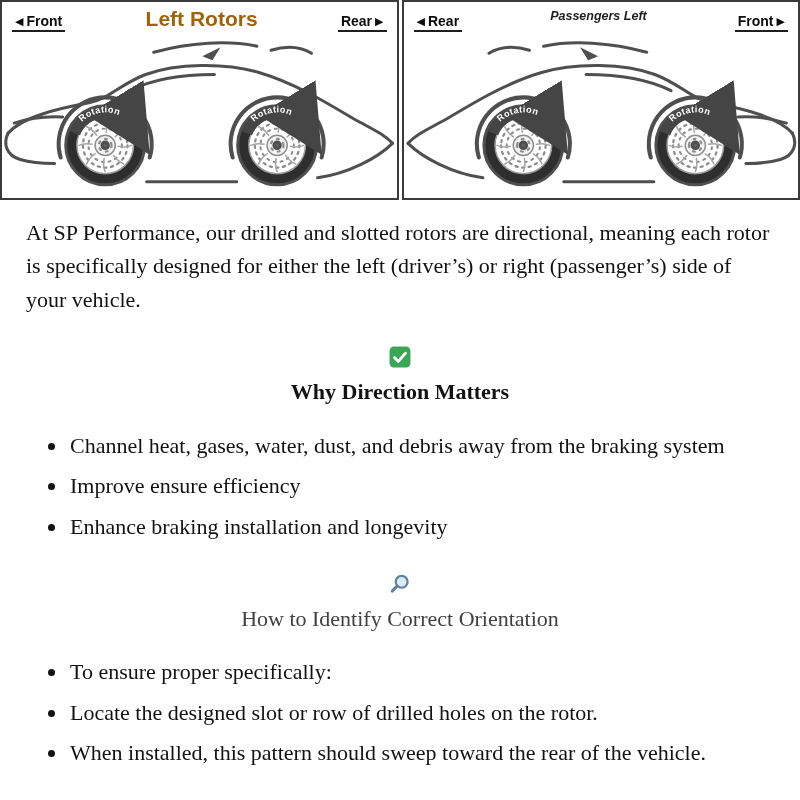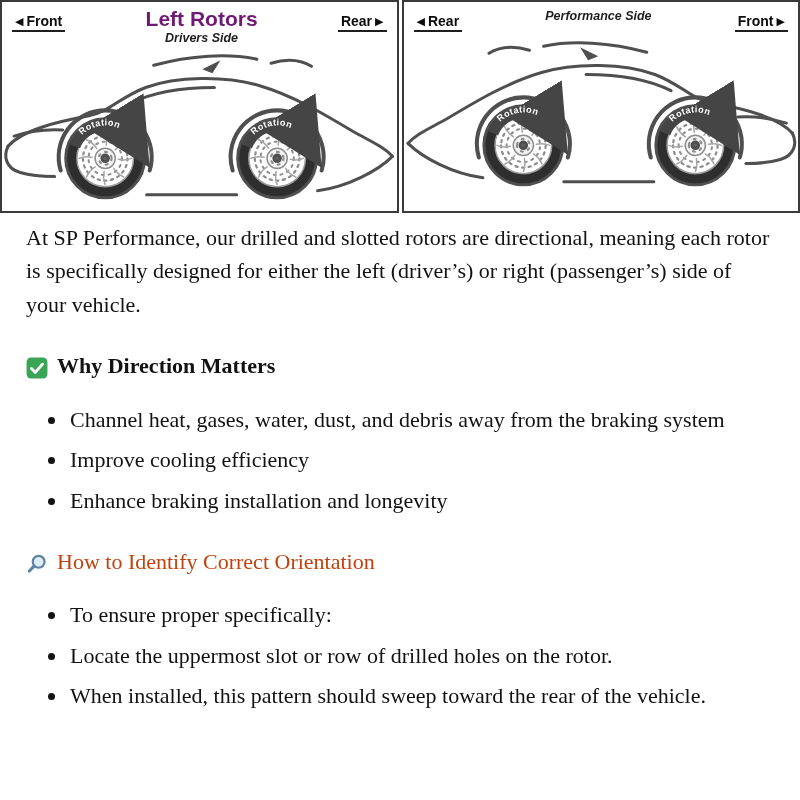--- a/index.html
+++ b/index.html
@@ -3,35 +3,35 @@
 <meta charset="utf-8">
 <style>
   html,body{margin:0;padding:0;background:#fff;color:#121212;}
   body{width:800px;font-family:"Liberation Serif",serif;}
 
   
   .diagram{display:flex;gap:3px;background:#fff;}
   .panel{flex:1;border:2px solid #3a3a3a;background:#fff;min-width:0;}
   .panel-head{display:flex;align-items:flex-start;padding:7px 10px 0;}
   .head-center{flex:1;text-align:center;margin-top:-1px;}
-  .p-title{font-family:"Liberation Sans",sans-serif;font-weight:700;font-size:21px;line-height:1.05;color:#701a75;}
+  .p-title{font-family:"Liberation Sans",sans-serif;font-weight:700;font-size:21px;line-height:1.05;color:#a16207;}
   .p-sub{font-family:"Liberation Sans",sans-serif;font-weight:700;font-style:italic;font-size:12.5px;color:#1e1e1e;margin-top:1px;}
   .dir{font-family:"Liberation Sans",sans-serif;font-weight:700;font-size:14px;color:#0c0c0c;
        border-bottom:2.5px solid #1e1e1e;display:inline-flex;align-items:center;gap:3px;
        padding:0 3px 1px;margin-top:4px;white-space:nowrap;}
   .tri{font-size:11px;line-height:1;font-family:"DejaVu Sans",sans-serif;}
   .car-svg{display:block;width:100%;height:auto;margin-top:-4px;}
   .rot-text{font-family:"Liberation Sans",sans-serif;font-size:9px;font-weight:700;fill:#ffffff;letter-spacing:.4px;}
 
   
   .content{padding:8px 26px 16px;font-size:22px;line-height:1.52;}
-  .intro{margin:0 0 24px;max-width:752px;font-family:Liberation Serif, serif;}
-  .sec-head{display:flex;align-items:center;gap:9px;font-size:22px;margin:28px 0 20px;}
+  .intro{margin:8px 0 24px;max-width:752px;font-family:Liberation Serif, serif;}
+  .sec-head{display:flex;align-items:center;gap:9px;font-size:22px;margin:28px 0 20px;flex-direction:column;}
   .sec-head.bold{font-weight:700;}
-  .sec-head.regular{font-weight:400;color:#c2410c;}
+  .sec-head.regular{font-weight:400;color:#404040;}
   .lead{margin:0 0 14px;}
   ul{margin:12px 0 24px;padding-left:42px;}
   li{margin:7px 0;padding-left:2px;max-width:700px;}
   .icon{width:22px;height:22px;flex:0 0 auto;display:inline-block;}
 </style>
 </head>
 <body>
 
 <svg width="0" height="0" style="position:absolute" aria-hidden="true">
   <defs>
@@ -78,21 +78,20 @@
 <div class="diagram">
 
   <section class="panel">
     <div class="panel-head">
       <span class="dir">
         <span class="tri">◀</span>
         <span>Front</span>
       </span>
       <div class="head-center">
         <div class="p-title">Left Rotors</div>
-        <div class="p-sub">Drivers Side</div>
       </div>
       <span class="dir">
         <span>Rear</span>
         <span class="tri">▶</span>
       </span>
     </div>
     <svg class="car-svg" viewBox="0 0 390 168">
       <use href="#car-art"></use>
       <path id="rot-lf" d="M72,104 A32.5,32.5 0 0 1 130,99" stroke="#454545" stroke-width="11" fill="none" marker-end="url(#arrh)"></path>
       <text class="rot-text"><textPath href="#rot-lf" startOffset="18%">Rotation</textPath></text>
@@ -101,21 +100,21 @@
     </svg>
   </section>
 
   <section class="panel">
     <div class="panel-head">
       <span class="dir">
         <span class="tri">◀</span>
         <span>Rear</span>
       </span>
       <div class="head-center">
-        <div class="p-sub">Performance Side</div>
+        <div class="p-sub">Passengers Left</div>
       </div>
       <span class="dir">
         <span>Front</span>
         <span class="tri">▶</span>
       </span>
     </div>
     <svg class="car-svg" viewBox="0 0 390 168">
       <use href="#car-art" transform="translate(390,0) scale(-1,1)"></use>
       <path id="rot-rr" d="M88,104 A32.5,32.5 0 0 1 146,99" stroke="#454545" stroke-width="11" fill="none" marker-end="url(#arrh)"></path>
       <text class="rot-text"><textPath href="#rot-rr" startOffset="18%">Rotation</textPath></text>
@@ -135,33 +134,33 @@
         <rect x="0.5" y="0.5" width="19" height="19" rx="4" fill="var(--check-green,#3aa655)"></rect>
         <path d="M5 10.5 L8.5 14 L15 6.5" stroke="#ffffff" stroke-width="2.6" fill="none" stroke-linecap="round" stroke-linejoin="round"></path>
       </svg>
     </span>
     <span>Why Direction Matters</span>
   </h2>
 
 
   <ul>
     <li>Channel heat, gases, water, dust, and debris away from the braking system</li>
-    <li>Improve cooling efficiency</li>
+    <li>Improve ensure efficiency</li>
     <li>Enhance braking installation and longevity</li>
   </ul>
 
   <h2 class="sec-head regular">
     <span class="icon">
       <svg viewBox="0 0 20 20" width="22" height="22">
         <circle cx="11.5" cy="8" r="5.4" fill="#dcebf7" stroke="var(--magnifier-blue,#5e82a0)" stroke-width="2"></circle>
         <line x1="7.3" y1="11.9" x2="3" y2="16.4" stroke="var(--magnifier-blue,#5e82a0)" stroke-width="2.8" stroke-linecap="round"></line>
       </svg>
     </span>
     <span>How to Identify Correct Orientation</span>
   </h2>
 
   <ul>
     <li>To ensure proper specifically:</li>
-    <li>Locate the uppermost slot or row of drilled holes on the rotor.</li>
+    <li>Locate the designed slot or row of drilled holes on the rotor.</li>
     <li>When installed, this pattern should sweep toward the rear of the vehicle.</li>
   </ul>
 
 </div>
 
 </body></html>

